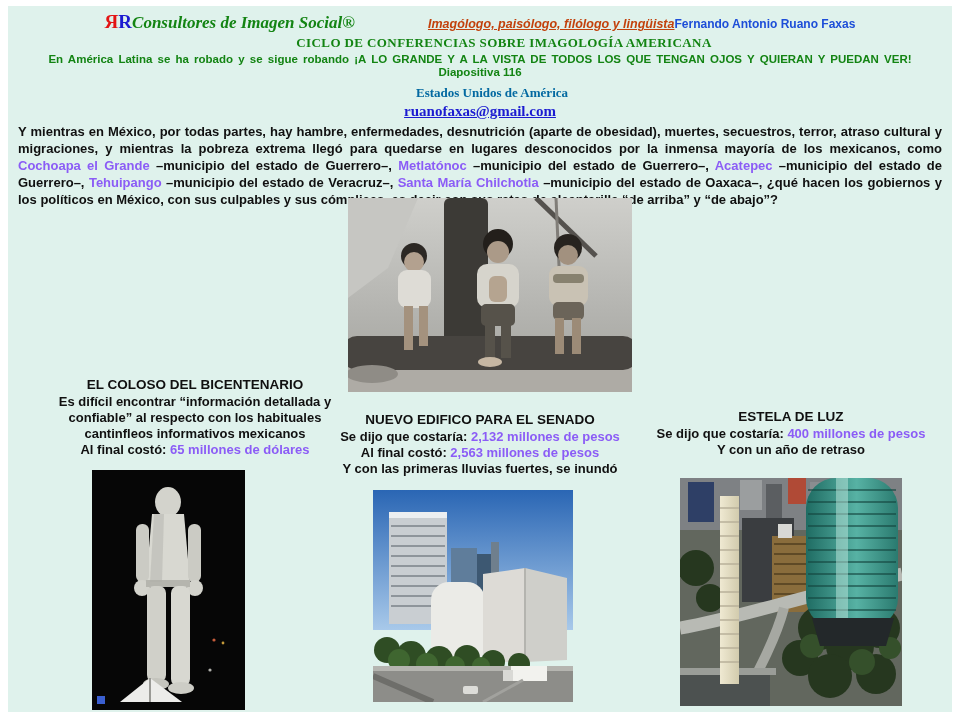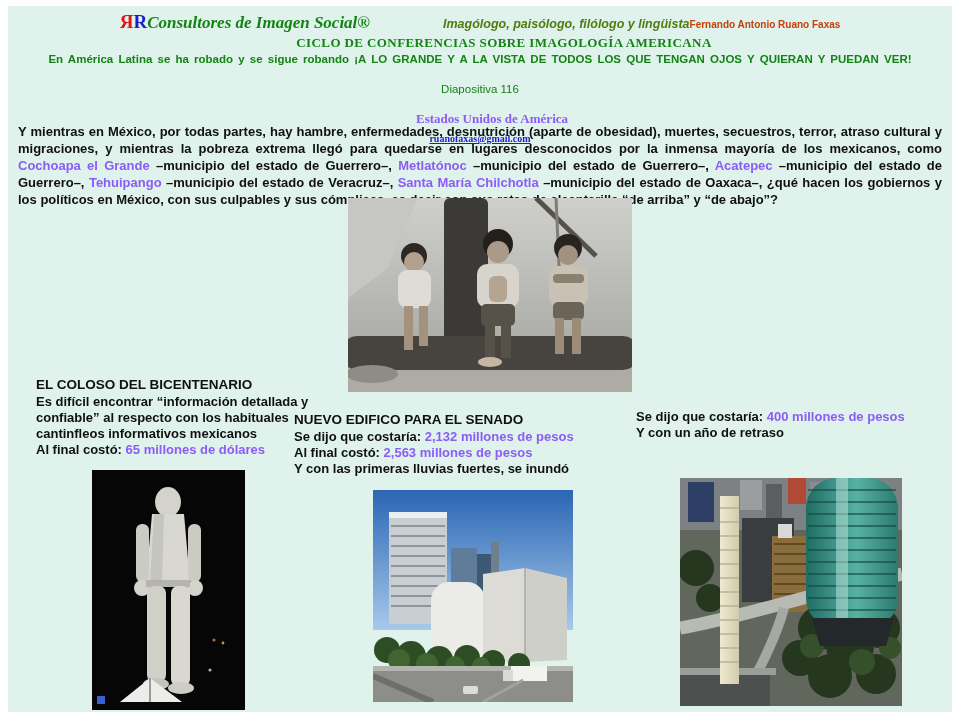--- a/index.html
+++ b/index.html
@@ -6,47 +6,47 @@
   body{width:960px;height:720px;overflow:hidden;font-family:"Liberation Sans",sans-serif;}
   .slide{position:relative;width:944px;height:706px;margin:6px 8px 8px 8px;background:#dff2ec;}
 
   
   .hdr{position:absolute;top:5px;left:0;width:100%;text-align:center;}
   .hdr-line1{display:flex;justify-content:center;align-items:baseline;gap:0;white-space:nowrap;}
   .logo{font-family:"Liberation Serif",serif;font-weight:bold;font-size:19px;letter-spacing:0;}
   .logo .ya{color:#e31414;}
   .logo .r{color:#1b1bd1;}
   .brand{font-family:"Liberation Serif",serif;font-style:italic;font-weight:bold;font-size:17px;color:#138413;margin-right:73px;}
-  .roles{font-style:italic;font-weight:bold;font-size:12.5px;color:#4d7c0f;}
-  .author{font-size:10px;color:#c2410c;font-weight:bold;}
+  .roles{font-style:italic;font-weight:bold;font-size:12.5px;color:#c2410c;text-decoration:underline;}
+  .author{font-size:12px;color:#1d4ed8;font-weight:bold;}
   .series{font-family:"Liberation Serif",serif;font-weight:bold;font-size:13px;color:#138413;margin-top:2px;letter-spacing:.4px;padding-left:48px;}
   .tagline{font-weight:bold;font-size:11.5px;color:#138413;margin-top:2px;word-spacing:2px;}
-  .slideno{font-weight:normal;font-size:11.5px;color:#138413;margin-top:18px;}
-  .country{font-family:"Liberation Serif",serif;font-weight:bold;font-size:13px;color:#8b5cf6;margin-top:16px;padding-left:24px;}
+  .slideno{font-weight:bold;font-size:11.5px;color:#138413;margin-top:1px;}
+  .country{font-family:"Liberation Serif",serif;font-weight:bold;font-size:13px;color:#0369a1;margin-top:7px;padding-left:24px;}
   .email-row{margin-top:1px;}
-  .email{font-family:"Liberation Serif",serif;font-weight:bold;font-size:10px;color:#1b1bd1;text-decoration:underline;cursor:pointer;}
+  .email{font-family:"Liberation Serif",serif;font-weight:bold;font-size:15px;color:#1b1bd1;text-decoration:underline;cursor:pointer;}
 
   
   .para{position:absolute;top:104px;left:10px;width:924px;text-align:justify;
         font-weight:bold;font-size:13px;line-height:17px;color:#101010;}
   .c-red{color:#8b5cf6;}
 
   
   figure{margin:0;padding:0;position:absolute;}
   figure svg{display:block;}
   .ph-kids{left:340px;top:192px;}
   .ph-coloso{left:84px;top:464px;}
   .ph-senado{left:365px;top:484px;}
   .ph-estela{left:672px;top:472px;}
 
   
-  .col{position:absolute;font-weight:bold;color:#101010;font-size:13px;line-height:16px;}
+  .col{position:absolute;text-align:center;font-weight:bold;color:#101010;font-size:13px;line-height:16px;}
   .col .title{font-size:13.5px;margin-bottom:1px;}
   .col-1{left:28px;top:371px;width:318px;}
-  .col-2{left:286px;top:406px;width:340px;}
+  .col-2{left:302px;top:406px;width:340px;}
   .col-3{left:628px;top:403px;width:310px;}
 </style>
 </head>
 <body>
 
 <div class="slide">
 
   <div class="hdr">
     <div class="hdr-line1">
       <span class="logo"><span class="ya">Я</span><span class="r">R</span></span>
@@ -192,20 +192,21 @@
       <rect x="0" y="176" width="200" height="5" fill="#b5b5b0"></rect>
       <path d="M0,186 L60,212" stroke="#6e6e6a" stroke-width="6"></path>
       <rect x="138" y="176" width="36" height="15" fill="#f2f2ee"></rect>
       <rect x="130" y="180" width="10" height="11" fill="#d9d9d5"></rect>
       <rect x="90" y="196" width="15" height="8" rx="2" fill="#dcdcd8"></rect>
       <path d="M110,212 L150,190" stroke="#a2a29e" stroke-width="3"></path>
     </svg>
   </figure>
 
   <div class="col col-3">
+    <div class="title">ESTELA DE LUZ</div>
     <div><span>Se dijo que costaría: </span><span class="c-red">400 millones de pesos</span></div>
     <div><span>Y con un año de retraso</span></div>
   </div>
 
   <figure class="ph-estela">
     <svg width="222" height="228" viewBox="0 0 222 228">
       <defs>
         <linearGradient id="teal" x1="0" y1="0" x2="1" y2="0">
           <stop offset="0" stop-color="#1f6c63"></stop>
             <stop offset=".55" stop-color="#57b2a4"></stop>

